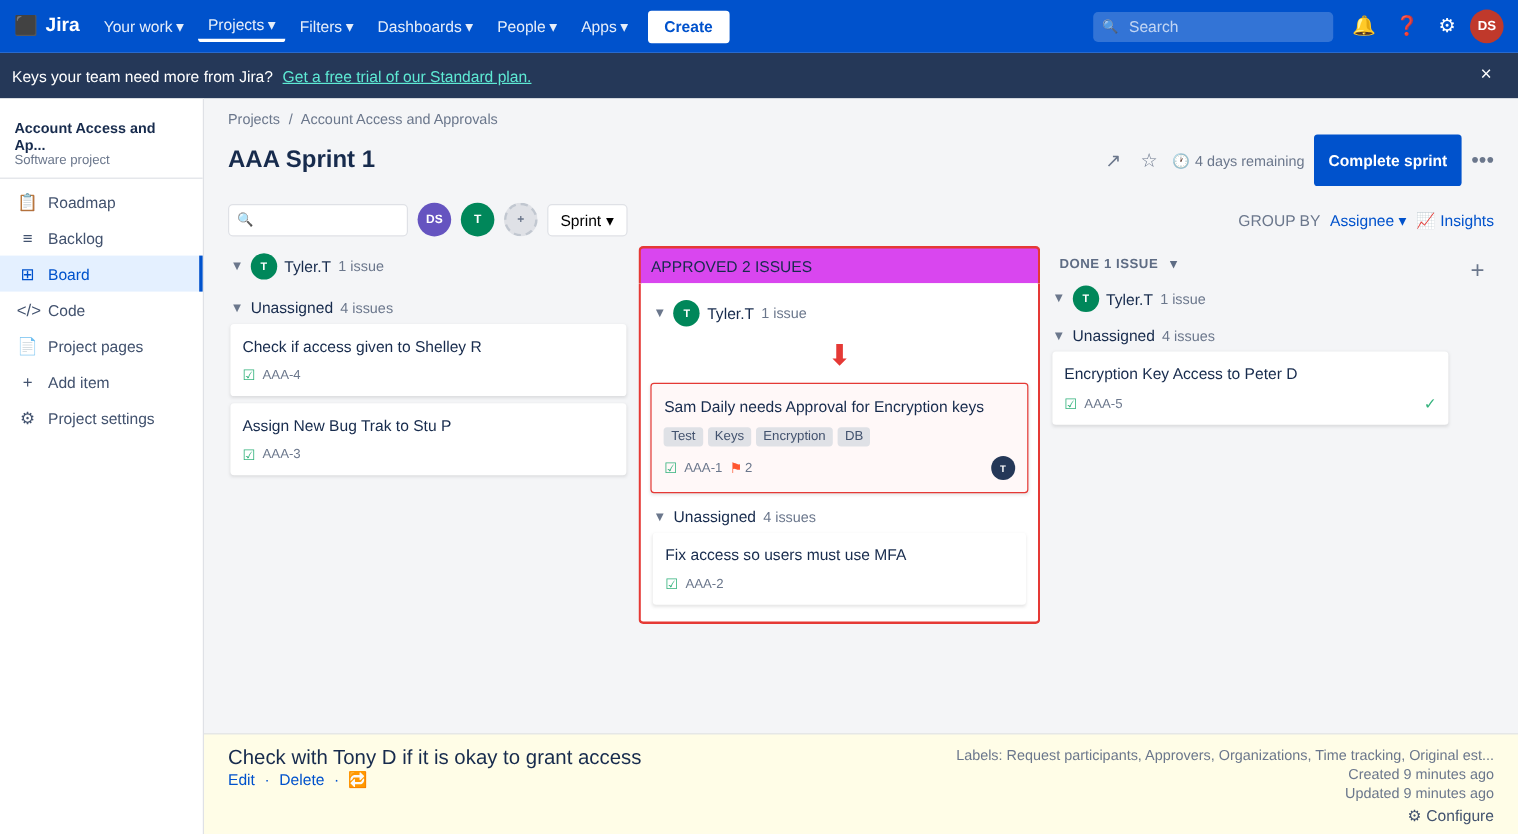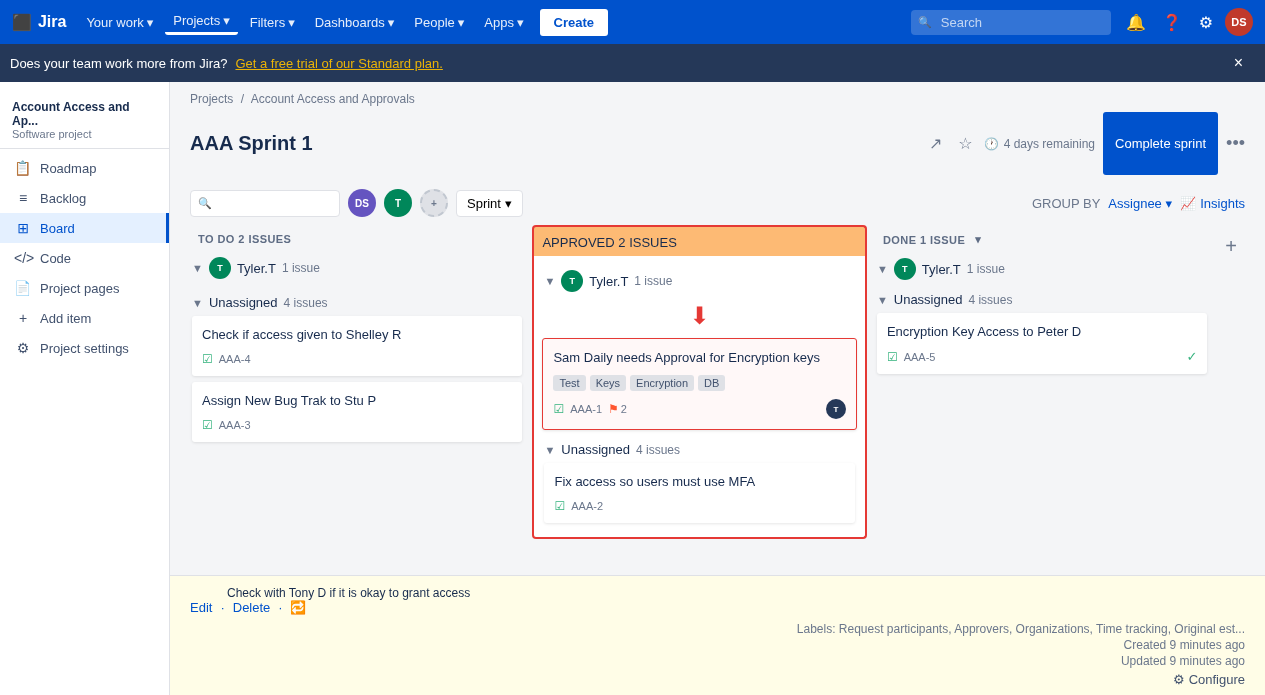--- a/index.html
+++ b/index.html
@@ -33,21 +33,21 @@
       background: #253858;
       color: white;
       text-align: center;
       padding: 10px;
       font-size: 13px;
       display: flex;
       align-items: center;
       justify-content: center;
       gap: 8px;
     }
-    .banner a { color: #eab308; text-decoration: underline; }
+    .banner a { color: #5eead4; text-decoration: underline; }
     .banner-close { margin-left: auto; background: none; border: none; color: white; cursor: pointer; font-size: 16px; padding: 0 12px; }
 
     
     .app-layout { display: flex; height: calc(695px - 44px - 36px); }
 
     
     .sidebar { width: 170px; background: white; border-right: 1px solid #dfe1e6; display: flex; flex-direction: column; padding: 8px 0; flex-shrink: 0; overflow-y: auto; }
     .sidebar-project { padding: 10px 12px 8px; border-bottom: 1px solid #dfe1e6; margin-bottom: 4px; }
     .sidebar-project-name { font-size: 12px; font-weight: 600; color: #172b4d; }
     .sidebar-project-type { font-size: 11px; color: #6b778c; }
@@ -62,41 +62,41 @@
     .breadcrumb { padding: 10px 20px 0; font-size: 12px; color: #6b778c; }
     .breadcrumb a { color: #6b778c; text-decoration: none; }
     .breadcrumb-sep { margin: 0 4px; }
 
     
     .page-header { padding: 6px 20px 10px; display: flex; align-items: center; justify-content: space-between; }
     .page-title { font-size: 20px; font-weight: 600; color: #172b4d; }
     .header-actions { display: flex; align-items: center; gap: 8px; }
     .header-icon-btn { background: none; border: none; cursor: pointer; color: #6b778c; font-size: 16px; padding: 4px; }
     .days-remaining { display: flex; align-items: center; gap: 4px; color: #6b778c; font-size: 12px; }
-    .complete-sprint-btn { background: #0052cc; color: white; border: none; padding: 24px 12px; border-radius: 3px; cursor: pointer; font-size: 13px; font-weight: 400; }
+    .complete-sprint-btn { background: #0052cc; color: white; border: none; padding: 14px 12px; border-radius: 3px; cursor: pointer; font-size: 13px; font-weight: 700; }
     .more-btn { background: none; border: none; cursor: pointer; color: #6b778c; font-size: 18px; }
 
     
     .board-toolbar { padding: 4px 20px 8px; display: flex; align-items: center; gap: 8px; }
     .search-input-small { border: 1px solid #dfe1e6; border-radius: 4px; padding: 5px 8px 5px 28px; font-size: 13px; width: 150px; background: white; }
     .avatar-sm { width: 28px; height: 28px; border-radius: 50%; display: flex; align-items: center; justify-content: center; color: white; font-size: 10px; font-weight: bold; cursor: pointer; }
     .avatar-ds { background: #6554c0; }
     .avatar-t { background: #00875a; }
     .avatar-add { background: #dfe1e6; color: #6b778c; border: 2px dashed #c1c7d0; }
     .label-btn { border: 1px solid #dfe1e6; background: white; padding: 5px 10px; border-radius: 4px; font-size: 13px; cursor: pointer; display: flex; align-items: center; gap: 4px; }
     .groupby-area { margin-left: auto; display: flex; align-items: center; gap: 8px; font-size: 13px; color: #6b778c; }
     .groupby-select { border: none; background: none; cursor: pointer; font-size: 13px; color: #0052cc; font-weight: 500; }
     .insights-btn { display: flex; align-items: center; gap: 4px; color: #0052cc; background: none; border: none; cursor: pointer; font-size: 13px; font-weight: 500; }
 
     
     .board-area { flex: 1; overflow-x: auto; overflow-y: auto; padding: 0 20px 20px; }
     .board-columns { display: flex; gap: 8px; min-width: 900px; }
     .board-column { flex: 1; min-width: 280px; }
     .column-header { display: flex; align-items: center; padding: 8px 8px 6px; font-size: 11px; font-weight: 600; color: #5e6c84; text-transform: uppercase; letter-spacing: 0.04em; }
-    .column-header-approved { border: 2px solid #e53935; border-bottom: none; background: #fdba74; padding: 8px 8px 6px; border-radius: 4px 4px 0 0; }
+    .column-header-approved { border: 2px solid #e53935; border-bottom: none; background: #d946ef; padding: 8px 8px 6px; border-radius: 4px 4px 0 0; }
     .add-col-btn { background: none; border: none; cursor: pointer; color: #6b778c; font-size: 20px; padding: 4px 8px; }
 
     
     .group-row { display: flex; align-items: center; gap: 6px; padding: 6px 2px; }
     .group-chevron { cursor: pointer; color: #6b778c; font-size: 11px; }
     .group-avatar { width: 22px; height: 22px; border-radius: 50%; display: flex; align-items: center; justify-content: center; color: white; font-size: 9px; font-weight: bold; }
     .group-name { font-size: 13px; color: #172b4d; font-weight: 500; }
     .group-count { font-size: 12px; color: #6b778c; }
 
     
@@ -120,21 +120,21 @@
 
     
     .unassigned-section { margin-top: 4px; }
     .cards-area { padding: 0 2px; }
 
     
     .done-header-row { display: flex; align-items: center; gap: 6px; }
 
     
     .detail-panel { background: #fffde7; border-top: 1px solid #dfe1e6; padding: 10px 20px; display: flex; align-items: flex-start; justify-content: space-between; }
-    .detail-text { font-size: 12px; color: #172b4d; margin-left: 37px; }
+    .detail-text { font-size: 17px; color: #172b4d; }
     .detail-actions { display: flex; gap: 8px; font-size: 13px; color: #0052cc; }
     .detail-actions a { cursor: pointer; text-decoration: none; color: #0052cc; }
     .detail-meta { font-size: 12px; color: #6b778c; text-align: right; }
     .detail-meta-row { display: flex; gap: 8px; font-size: 12px; color: #6b778c; margin-top: 2px; }
     .configure-btn { display: flex; align-items: center; gap: 4px; font-size: 13px; color: #42526e; cursor: pointer; }
 
     .check-mark { color: #36b37e; }
     .search-container { position: relative; }
     .search-container::before { content: '🔍'; position: absolute; left: 8px; top: 50%; transform: translateY(-50%); font-size: 11px; color: #6b778c; }
   </style>
@@ -179,21 +179,21 @@
     <button class="nav-icon-btn">🔔</button>
     <button class="nav-icon-btn">❓</button>
     <button class="nav-icon-btn">⚙</button>
     <div class="avatar-red">
       <span>DS</span>
     </div>
   </div>
 </nav>
 
 <div class="banner">
-  <span>Does your team work more from Jira?</span>
+  <span>Keys your team need more from Jira?</span>
   <a href="#">Get a free trial of our Standard plan.</a>
   <button class="banner-close">×</button>
 </div>
 
 <div class="app-layout">
 
   <aside class="sidebar">
     <div class="sidebar-project">
       <div class="sidebar-project-name">Account Access and Ap...</div>
       <div class="sidebar-project-type">Software project</div>
@@ -271,23 +271,20 @@
           <span>📈</span>
           <span>Insights</span>
         </button>
       </div>
     </div>
 
     <div class="board-area">
       <div class="board-columns">
 
         <div class="board-column">
-          <div class="column-header">
-            <span>TO DO 2 ISSUES</span>
-          </div>
 
           <div class="group-row">
             <span class="group-chevron">▼</span>
             <div class="group-avatar" style="background:#00875a;">T</div>
             <span class="group-name">Tyler.T</span>
             <span class="group-count">1 issue</span>
           </div>
           <div class="cards-area">
             
           </div>
@@ -412,21 +409,21 @@
       <div>
         <div class="detail-text">Check with Tony D if it is okay to grant access</div>
         <div class="detail-actions">
           <a href="#">Edit</a>
           <span>·</span>
           <a href="#">Delete</a>
           <span>·</span>
           <span>🔁</span>
         </div>
       </div>
-      <div style="text-align:right;margin-top:36px;">
+      <div style="text-align:right;">
         <div class="detail-meta">Labels: Request participants, Approvers, Organizations, Time tracking, Original est...</div>
         <div class="detail-meta-row" style="justify-content:flex-end;">
           <span>Created 9 minutes ago</span>
         </div>
         <div class="detail-meta-row" style="justify-content:flex-end;">
           <span>Updated 9 minutes ago</span>
         </div>
         <div class="configure-btn" style="justify-content:flex-end; margin-top:4px;">
           <span>⚙</span>
           <span>Configure</span>

